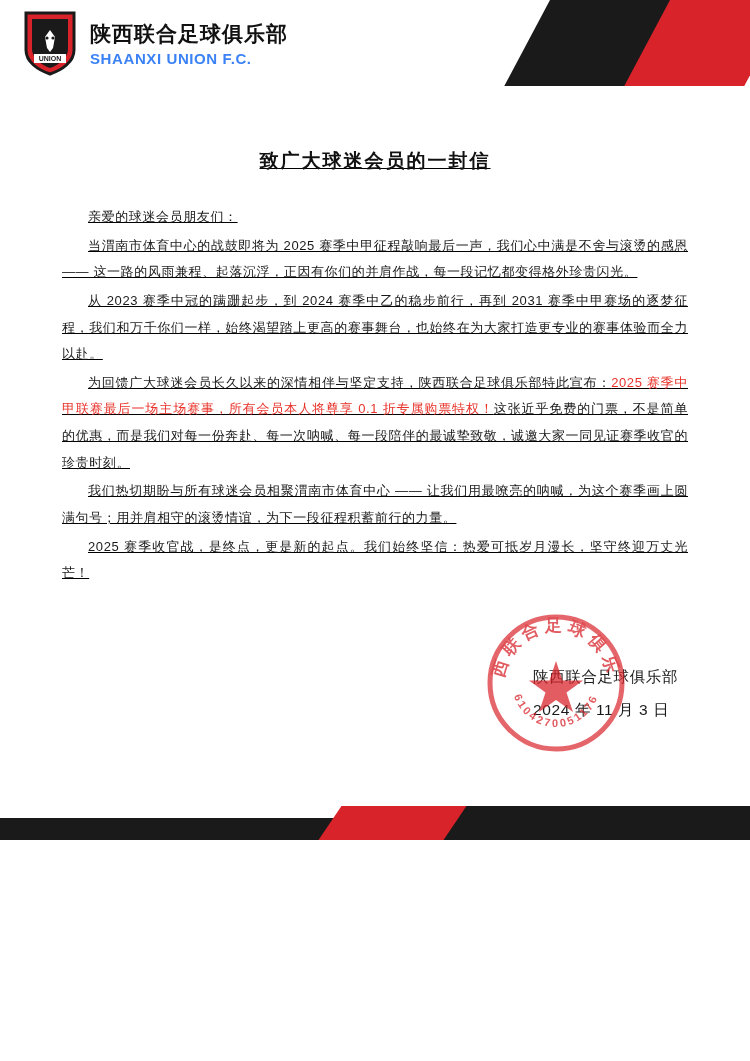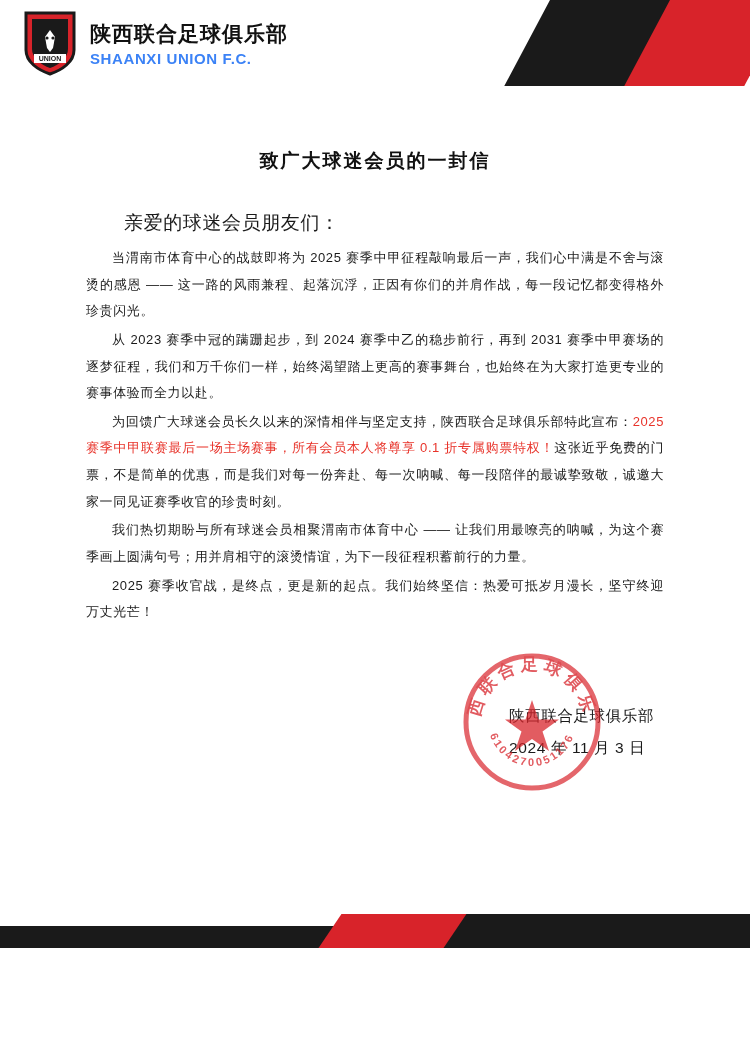--- a/index.html
+++ b/index.html
@@ -5,23 +5,24 @@
   * { box-sizing: border-box; margin: 0; padding: 0; }
   html, body {
     width: 750px;
     height: 1061px;
     background: #ffffff;
     font-family: "Liberation Sans", sans-serif;
   }
   .page {
     position: relative;
     width: 750px;
-    height: 948px;
+    height: 840px;
     background: #ffffff;
     overflow: hidden;
+    text-decoration: underline;
   }
 
   
   .header {
     position: relative;
     height: 86px;
     background: #ffffff;
     overflow: hidden;
   }
   .header-black {
@@ -75,34 +76,34 @@
     font-weight: bold;
     color: #3b82f6;
     letter-spacing: 0.6px;
     line-height: 1.3;
     margin-top: 2px;
   }
 
   
   .letter {
     position: relative;
-    padding: 0 86px;
+    padding: 0 62px;
   }
   .letter-title {
     text-align: center;
     font-size: 19px;
     font-weight: bold;
     color: #111;
     letter-spacing: 2px;
     margin-top: 62px;
     margin-bottom: 30px;
     font-family: "Liberation Sans", sans-serif;
   }
   .salutation {
-    font-size: 19px;
+    font-size: 13px;
     color: #1a1a1a;
     line-height: 2.05;
     letter-spacing: 0.6px;
     text-indent: 2em;
   }
   .para {
     font-size: 13px;
     color: #1a1a1a;
     line-height: 2.05;
     letter-spacing: 0.6px;

